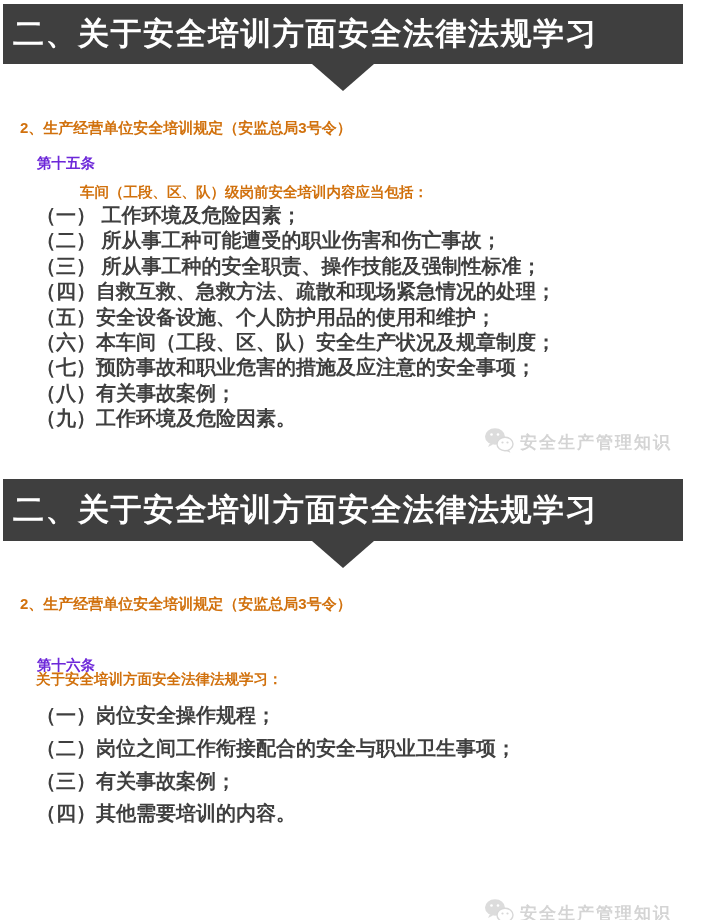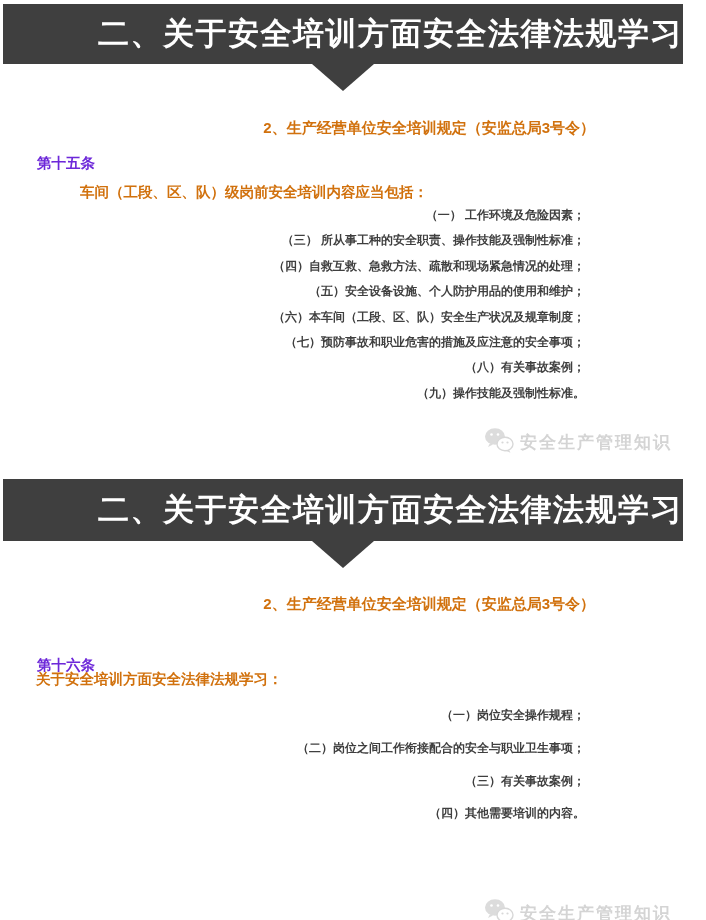--- a/index.html
+++ b/index.html
@@ -4,21 +4,21 @@
 <style>
   html,body{margin:0;padding:0;background:#ffffff;}
   .page{
     position:relative;
     width:706px;height:920px;
     overflow:hidden;
     background:#ffffff;
     font-family:"Liberation Sans","DejaVu Sans",sans-serif;
     font-weight:bold;
   }
-  .slide{position:absolute;left:0;width:595px;text-align:right;}
+  .slide{position:absolute;left:0;width:595px;}
   .slide-1{top:0;height:479px;}
   .slide-2{top:479px;height:441px;}
 
   .banner{
     position:absolute;left:3px;width:680px;height:60px;
     background:#3f3f3f;color:#ffffff;
     font-size:31px;line-height:60px;
     letter-spacing:1.5px;
     padding-left:10px;box-sizing:border-box;
     white-space:nowrap;overflow:hidden;
@@ -54,21 +54,21 @@
     position:absolute;left:36px;
     color:#d1710d;font-size:14.5px;line-height:18px;
     white-space:nowrap;
   }
   .slide-1 .lead{top:183px;margin-left:44px;}
   .slide-2 .lead{top:191px;}
 
   .items{
     position:absolute;left:36px;right:10px;
     margin:0;padding:0;list-style:none;
-    color:#3f3f3f;font-size:12px;
+    color:#3f3f3f;font-size:20px;
   }
   .slide-1 .items{top:203px;}
   .slide-2 .items{top:220px;}
   .items li{white-space:nowrap;}
   .slide-1 .items li{line-height:25.4px;}
   .slide-2 .items li{line-height:32.8px;}
 
   .watermark{
     position:absolute;left:484px;
     display:flex;align-items:center;
@@ -89,27 +89,28 @@
     <div class="banner">二、关于安全培训方面安全法律法规学习</div>
     <div class="notch"></div>
 
     <h2 class="section-title">2、生产经营单位安全培训规定（安监总局3号令）</h2>
 
     <div class="article-label">第十五条</div>
     <div class="lead">车间（工段、区、队）级岗前安全培训内容应当包括：</div>
 
     <ul class="items">
       <li>（一） 工作环境及危险因素；</li>
+      <li>（二） 所从事工种可能遭受的职业伤害和伤亡事故；</li>
       <li>（三） 所从事工种的安全职责、操作技能及强制性标准；</li>
       <li>（四）自救互救、急救方法、疏散和现场紧急情况的处理；</li>
       <li>（五）安全设备设施、个人防护用品的使用和维护；</li>
       <li>（六）本车间（工段、区、队）安全生产状况及规章制度；</li>
       <li>（七）预防事故和职业危害的措施及应注意的安全事项；</li>
       <li>（八）有关事故案例；</li>
-      <li>（九）操作技能及强制性标准。</li>
+      <li>（九）工作环境及危险因素。</li>
     </ul>
 
     <div class="watermark">
       <span>
         <svg width="30" height="26" viewBox="0 0 30 26">
           <ellipse cx="11" cy="9.5" rx="10" ry="8.3" fill="#dcdcdc"></ellipse>
           <path d="M6 16 L4 20 L9 17.5 Z" fill="#dcdcdc"></path>
           <circle cx="7.5" cy="7.5" r="1.3" fill="#ffffff"></circle>
           <circle cx="14" cy="7.5" r="1.3" fill="#ffffff"></circle>
           <ellipse cx="21" cy="17" rx="8" ry="6.8" fill="#ffffff" stroke="#d8d8d8" stroke-width="1.4"></ellipse>

